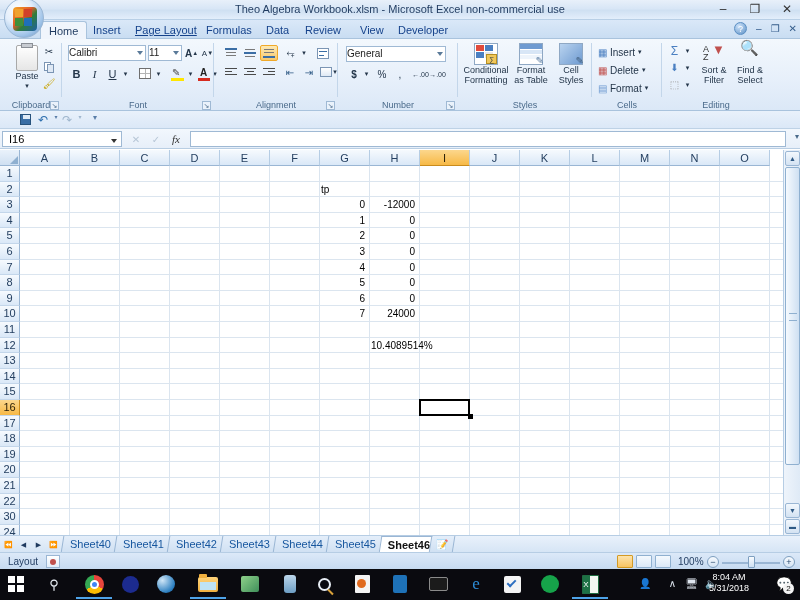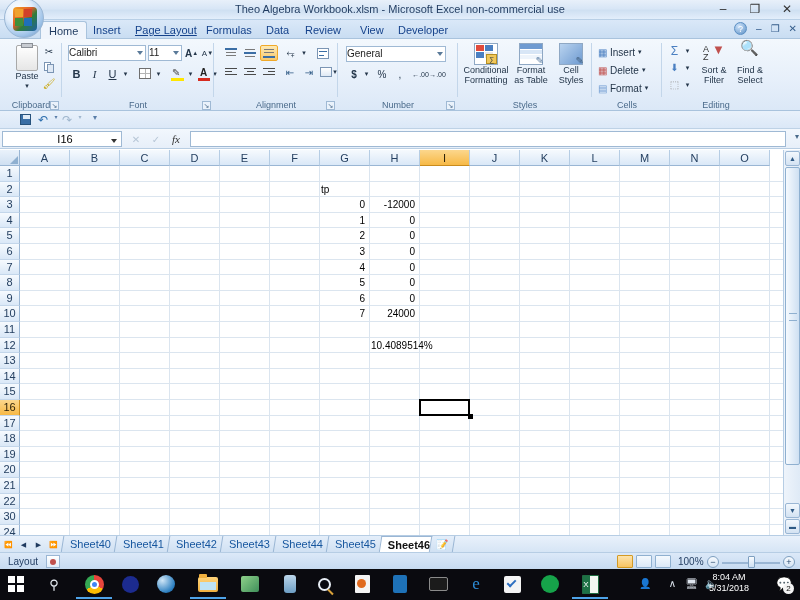--- a/index.html
+++ b/index.html
@@ -89,21 +89,21 @@
   }
   .qat-icon{ position:absolute; top:2px; width:14px;height:14px; font-size:11px; text-align:center; color:#3a6ea5;}
   .fbar{
     position:absolute; left:0; top:129px; width:800px; height:20px;
     background:linear-gradient(180deg,#f2f7fd,#e7eff9);
     border-bottom:1px solid #b9cee3;
   }
   .namebox{
     position:absolute; left:2px; top:2px; width:120px; height:16px; background:#fff;
     border:1px solid #9fb9d4; font-size:11px; line-height:14px; padding-left:6px;
-    display:flex; align-items:center; justify-content:center;
+    display:flex; align-items:center; justify-content:flex-start;
   }
   .namebox-arrow{ position:absolute; right:4px; top:7px; width:0;height:0;
             border-left:3px solid transparent;border-right:3px solid transparent;border-top:4px solid #333;}
   .fx-group{ position:absolute; left:126px; top:2px; height:16px; display:flex; align-items:center; gap:0; }
   .fx-cell{ width:20px; text-align:center; font-size:10px; color:#4a6a8a; }
   .fx-sym{ font-family:"Liberation Serif", serif; font-style:italic; font-size:11px; color:#333; }
   .fbar-input{
     position:absolute; left:190px; top:2px; right:14px; height:16px; background:#fff;
     border:1px solid #9fb9d4; font-size:11px; padding-left:3px; line-height:14px;
   }

